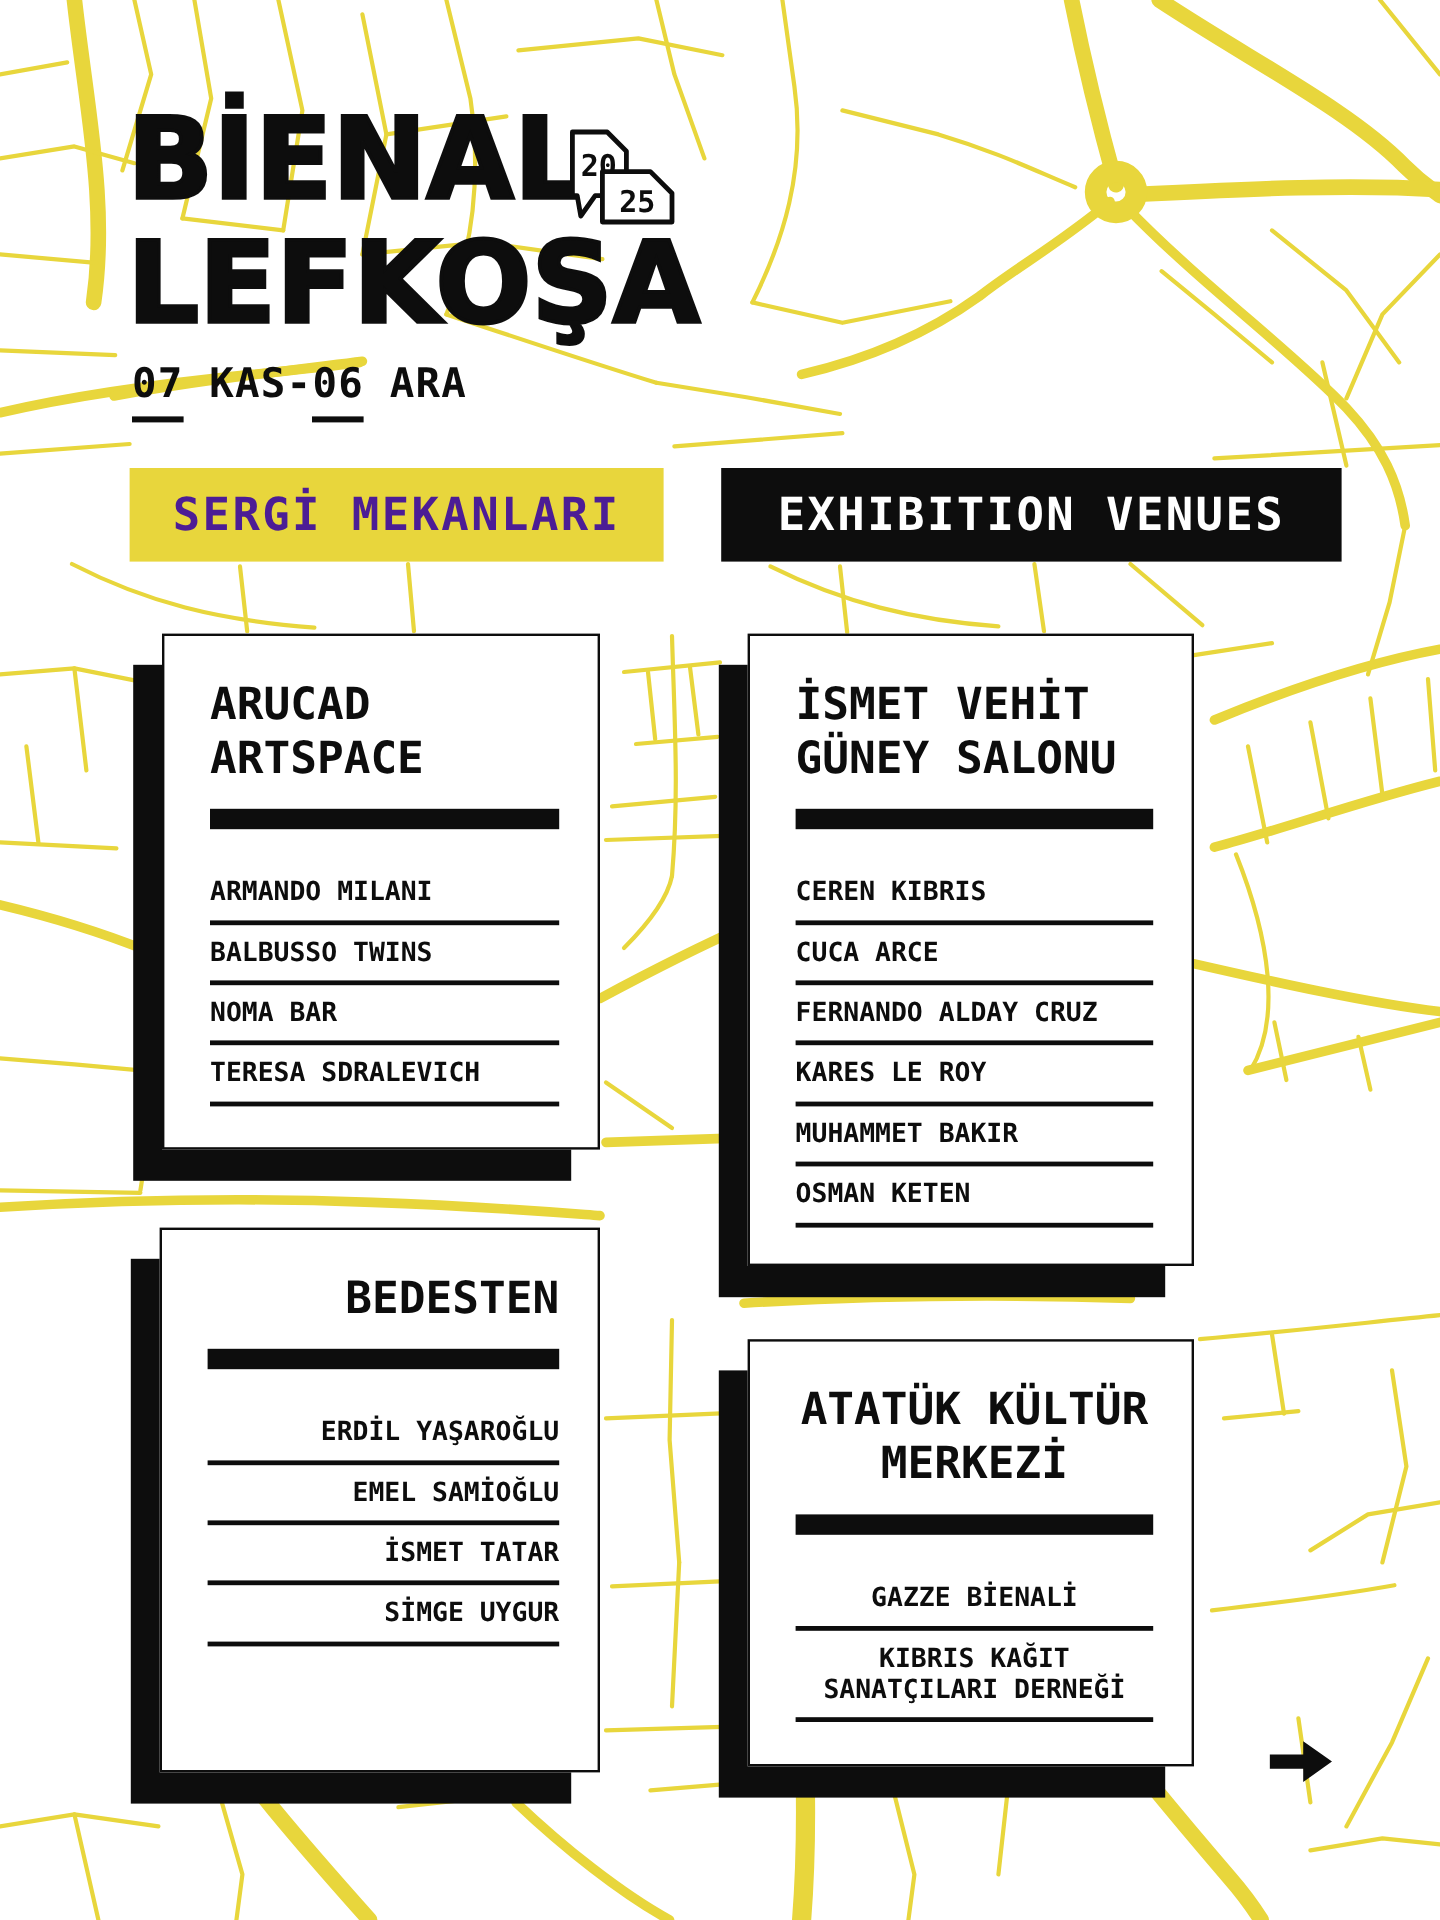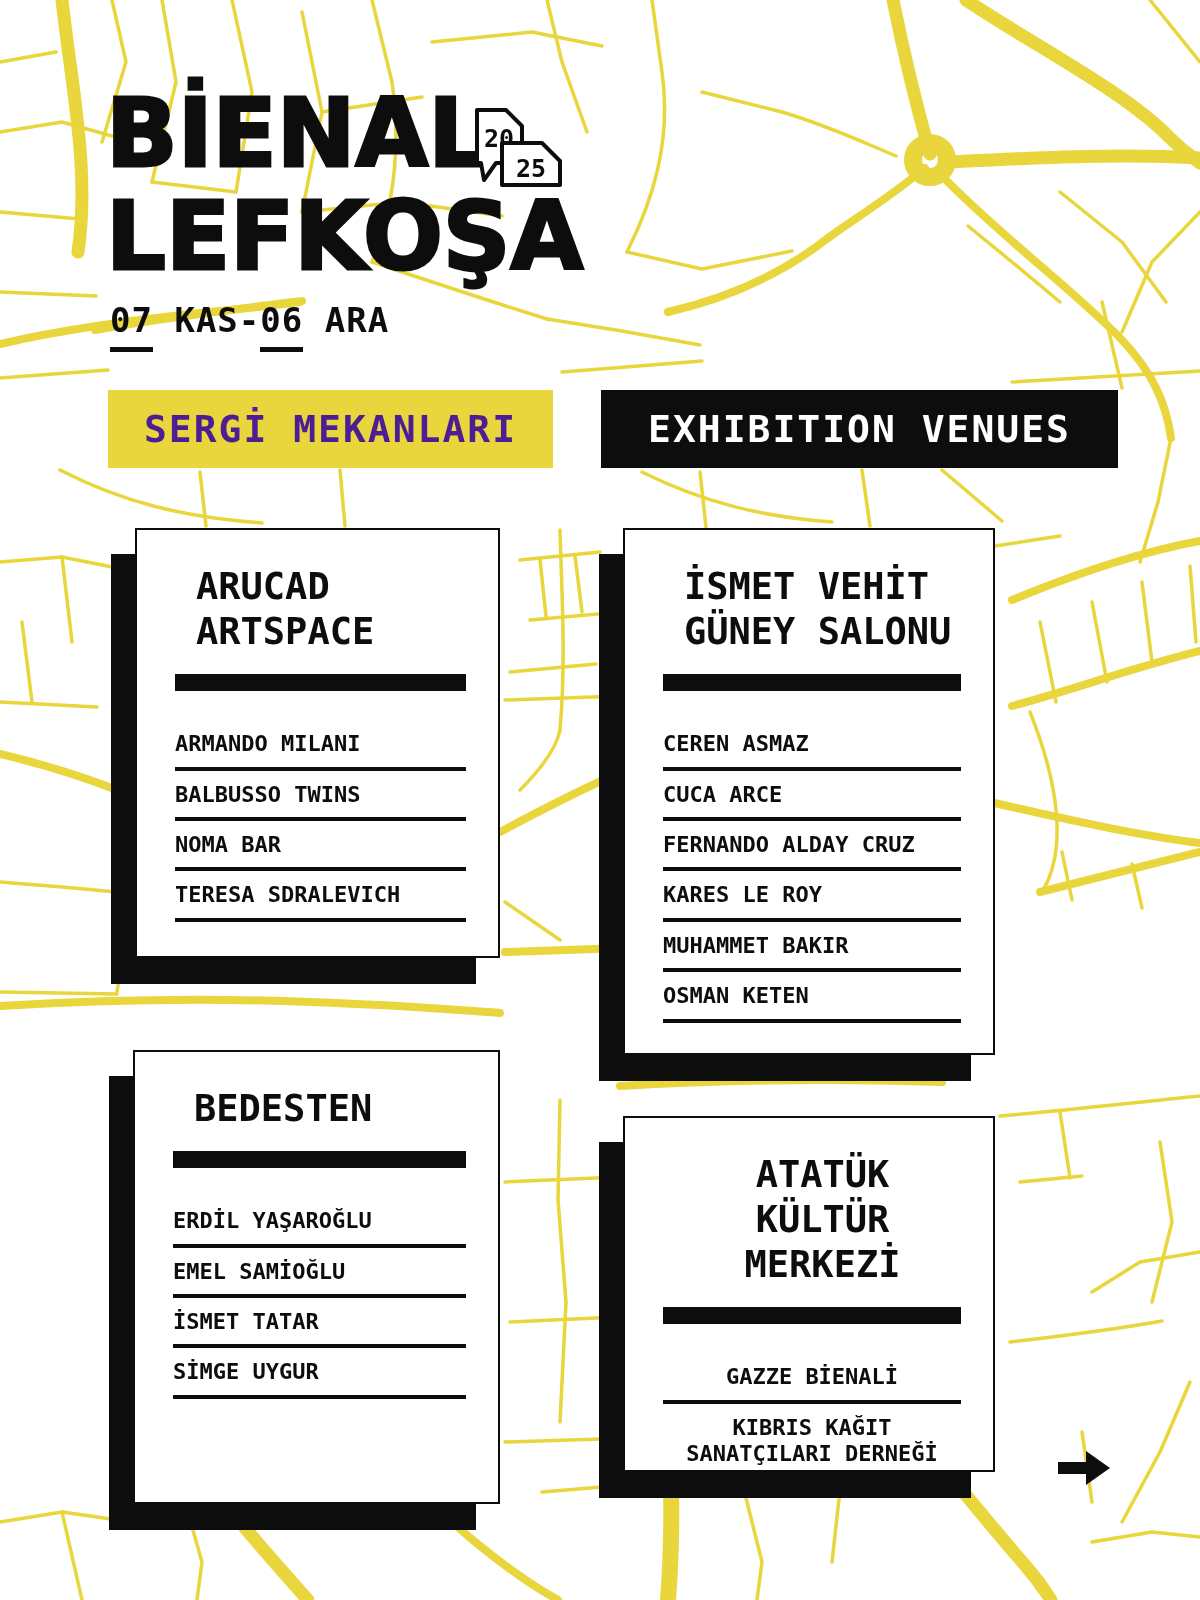--- a/index.html
+++ b/index.html
@@ -35,30 +35,30 @@
   }
   .bar-tr { width:445px; background:#E8D63C; color:#4c1d95; }
   .bar-en { width:517px; background:#0D0D0D; color:#ffffff;margin-left:48px; }
 
   
   .card {
     position:absolute; background:#ffffff; border:2px solid #0D0D0D;
     box-shadow:-24px 26px 0 0 #0D0D0D; box-sizing:border-box;
     padding:34px 32px 0 38px;
   }
-  .card .vtitle { font-size:37px; font-weight:bold; line-height:1.22; letter-spacing:0;margin-left:21px; }
+  .card .vtitle { font-size:37px; font-weight:bold; line-height:1.22; letter-spacing:0; }
   .card .rule { height:17px; background:#0D0D0D; margin-top:20px; }
   .card ul { list-style:none; margin:40px 0 0 0; padding:0; }
   .card li {
     font-size:22px; font-weight:bold; line-height:1.2; letter-spacing:0;
     padding-bottom:9px; border-bottom:4px solid #0D0D0D; margin-bottom:11px;
   }
   #card-arucad   { left:135px; top:528px; width:365px; height:430px; }
   #card-ismet    { left:623px; top:528px; width:372px; height:527px; }
-  #card-bedesten { left:133px; top:1050px; width:367px; height:454px; }
+  #card-bedesten { left:133px; top:1023px; width:367px; height:454px;text-align:right; }
   #card-atatuk   { left:623px; top:1116px; width:372px; height:356px;text-align:center; }
 
   .arrow { position:absolute; left:1058px; top:1448px; }
 </style>
 </head>
 <body>
 
 <div class="poster">
 
   <svg class="map-bg" viewBox="0 0 1200 1600" xmlns="http://www.w3.org/2000/svg" aria-hidden="true">
@@ -211,21 +211,21 @@
       </ul>
   </div>
 
   <div class="card" id="card-ismet">
     <div class="vtitle">
       <div>İSMET VEHİT</div>
       <div>GÜNEY SALONU</div>
     </div>
     <div class="rule"></div>
     <ul>
-        <li>CEREN ASMAZ</li>
+        <li>CEREN KIBRIS</li>
         <li>CUCA ARCE</li>
         <li>FERNANDO ALDAY CRUZ</li>
         <li>KARES LE ROY</li>
         <li>MUHAMMET BAKIR</li>
         <li>OSMAN KETEN</li>
       </ul>
   </div>
 
   <div class="card" id="card-bedesten">
     <div class="vtitle">

